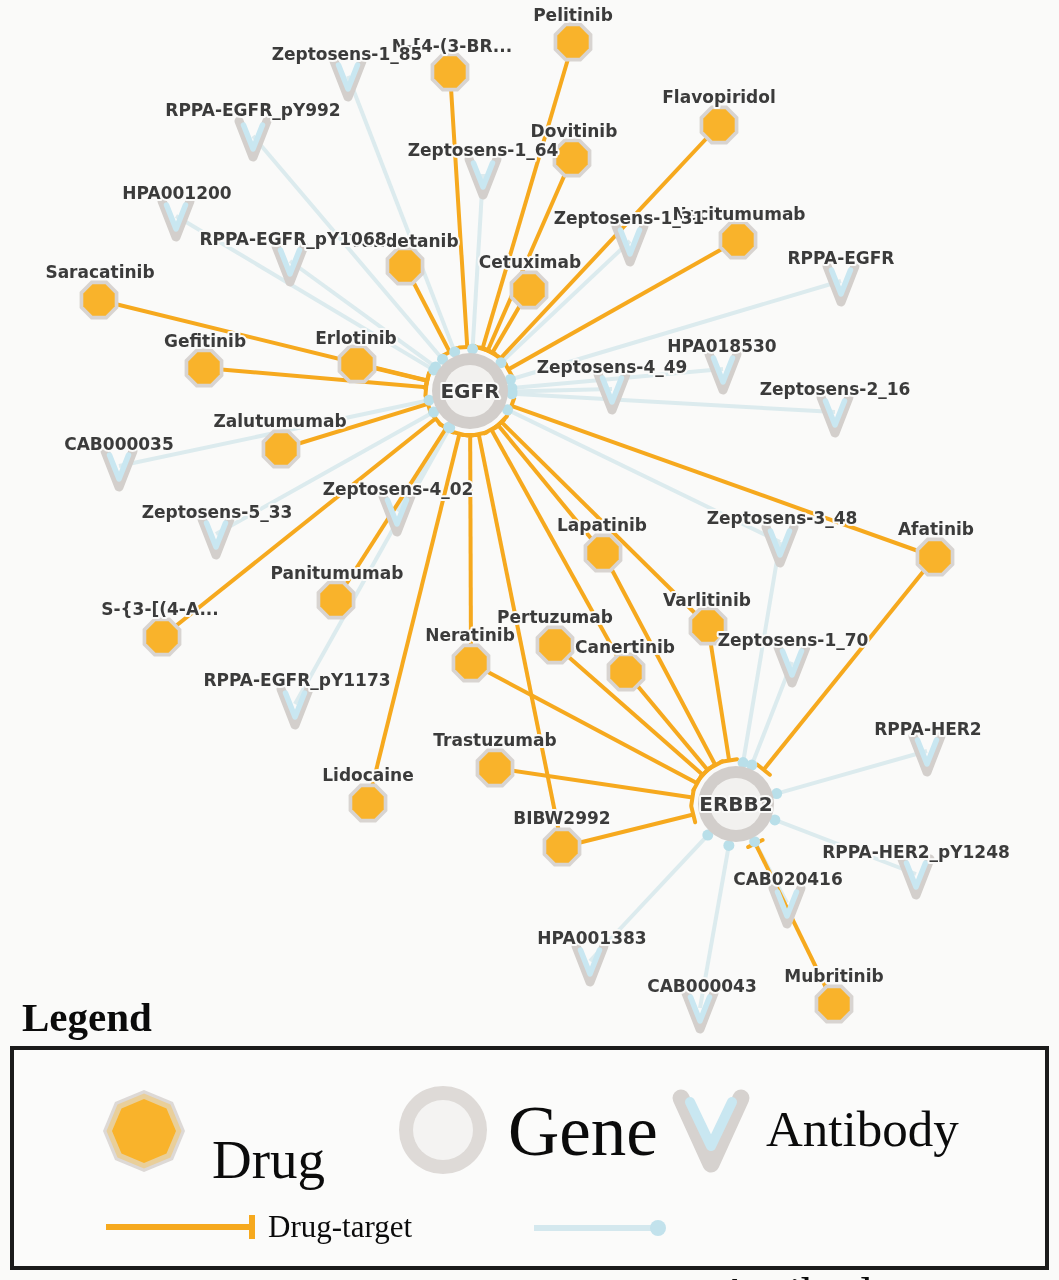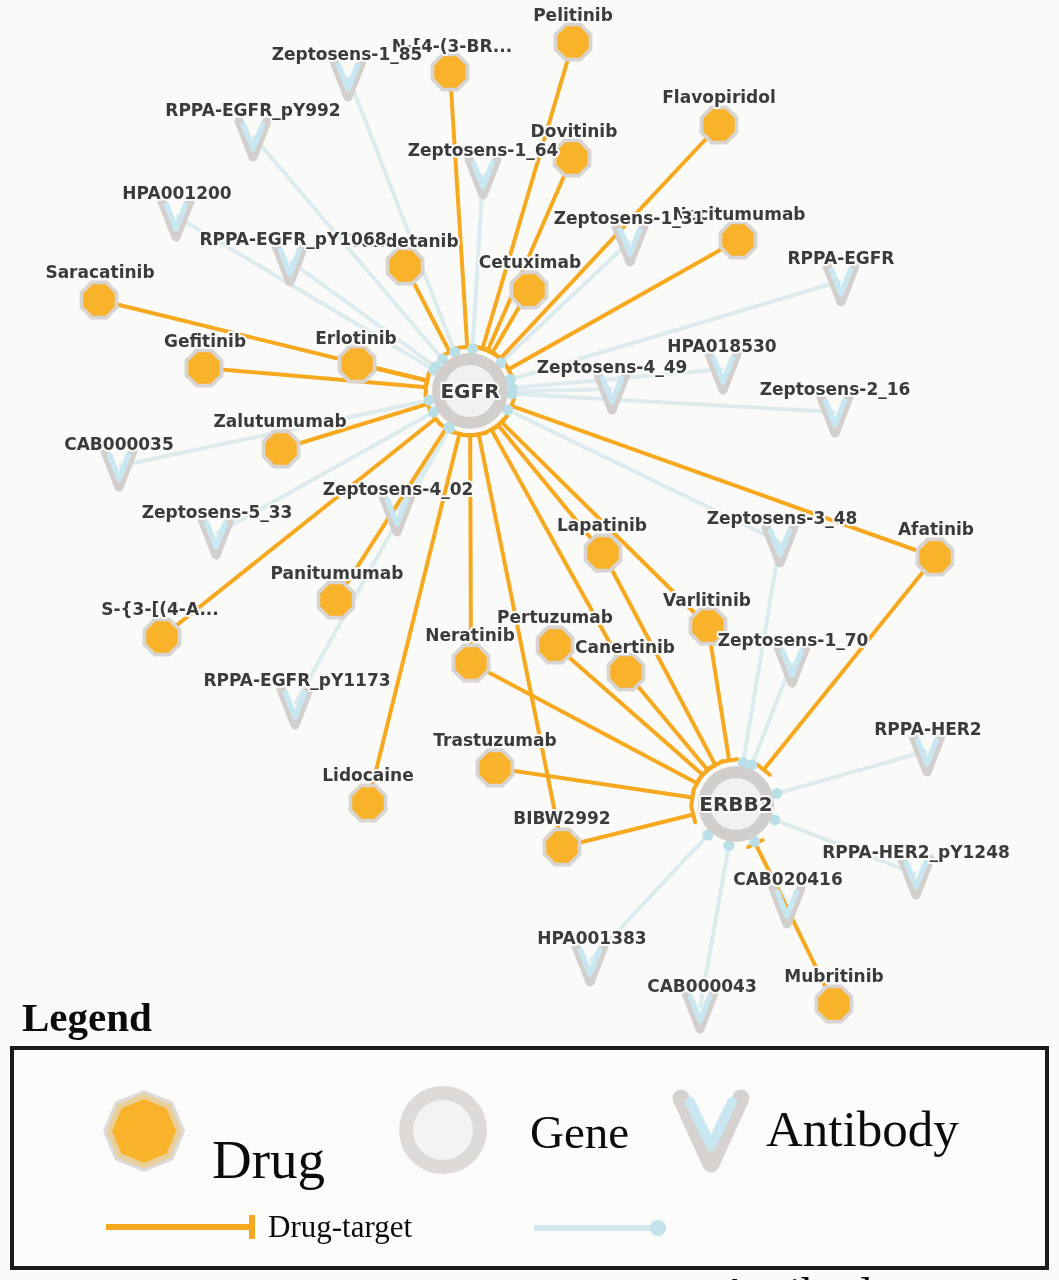--- a/index.html
+++ b/index.html
@@ -9,21 +9,21 @@
   .net-label{font-family:"DejaVu Sans","Liberation Sans",sans-serif;font-weight:bold;
              fill:#3b3b3b;paint-order:stroke;stroke:#fafaf9;stroke-width:4px;stroke-linejoin:round;}
   .legend-title{position:absolute;left:22px;top:993px;font-family:"Liberation Serif",serif;
                 font-weight:bold;font-size:41px;color:#0b0b0b;}
   .legend-box{position:absolute;left:10px;top:1046px;width:1031px;height:216px;
               border:4px solid #1b1b1b;background:#fbfbfa;}
   .legend-icon{position:absolute;}
   .legend-word{position:absolute;transform:translateY(-52%);font-family:"Liberation Serif",serif;
                color:#0b0b0b;white-space:nowrap;}
   .w-drug{left:212px;top:1133px;font-size:55px;margin-top:28px;}
-  .w-gene{left:508px;top:1133px;font-size:47px;margin-left:22px;}
+  .w-gene{left:508px;top:1133px;font-size:71px;}
   .w-antibody{left:766px;top:1130px;font-size:51px;}
   .w-drugtarget{left:268px;top:1228px;font-size:31px;}
   .w-antibodytarget{left:718px;top:1295px;font-size:47px;}
 </style>
 </head>
 <body>
 
 <div id="stage">
   <svg id="net" width="1059" height="1280">
       <g>

